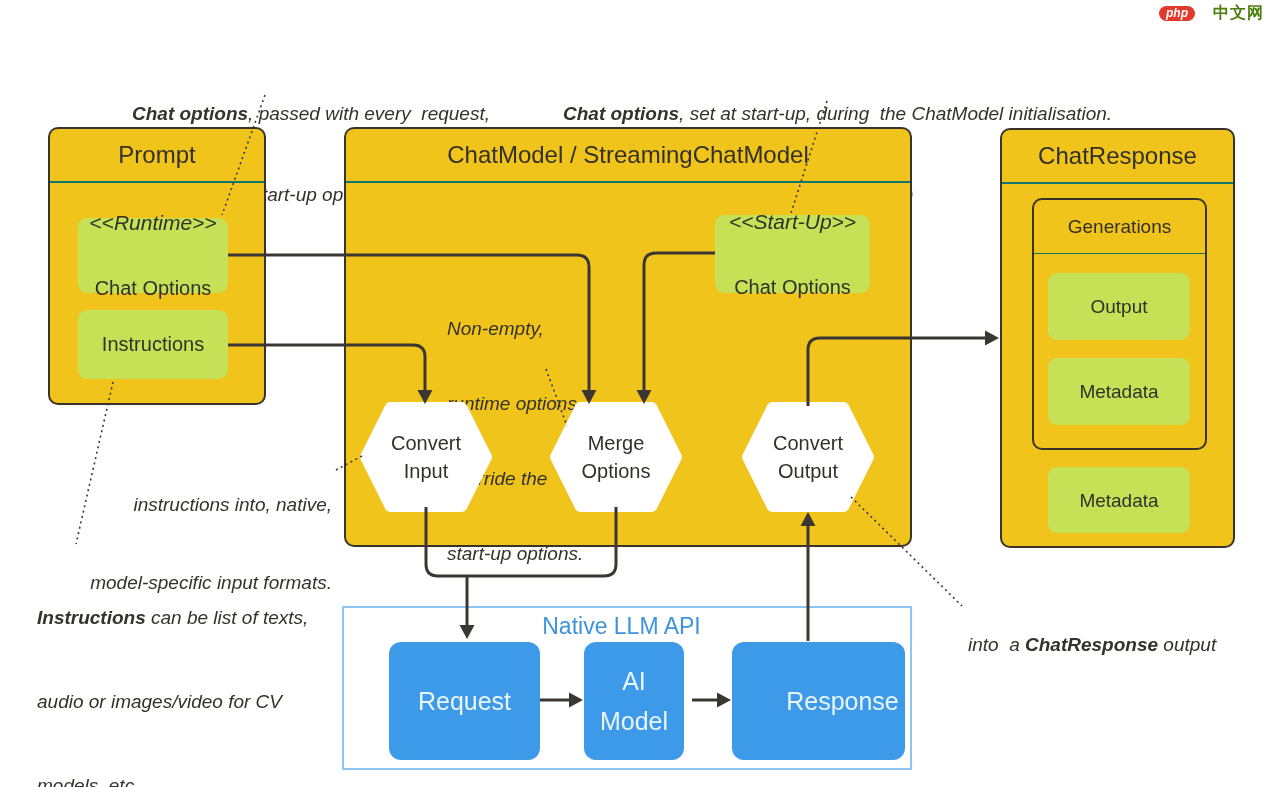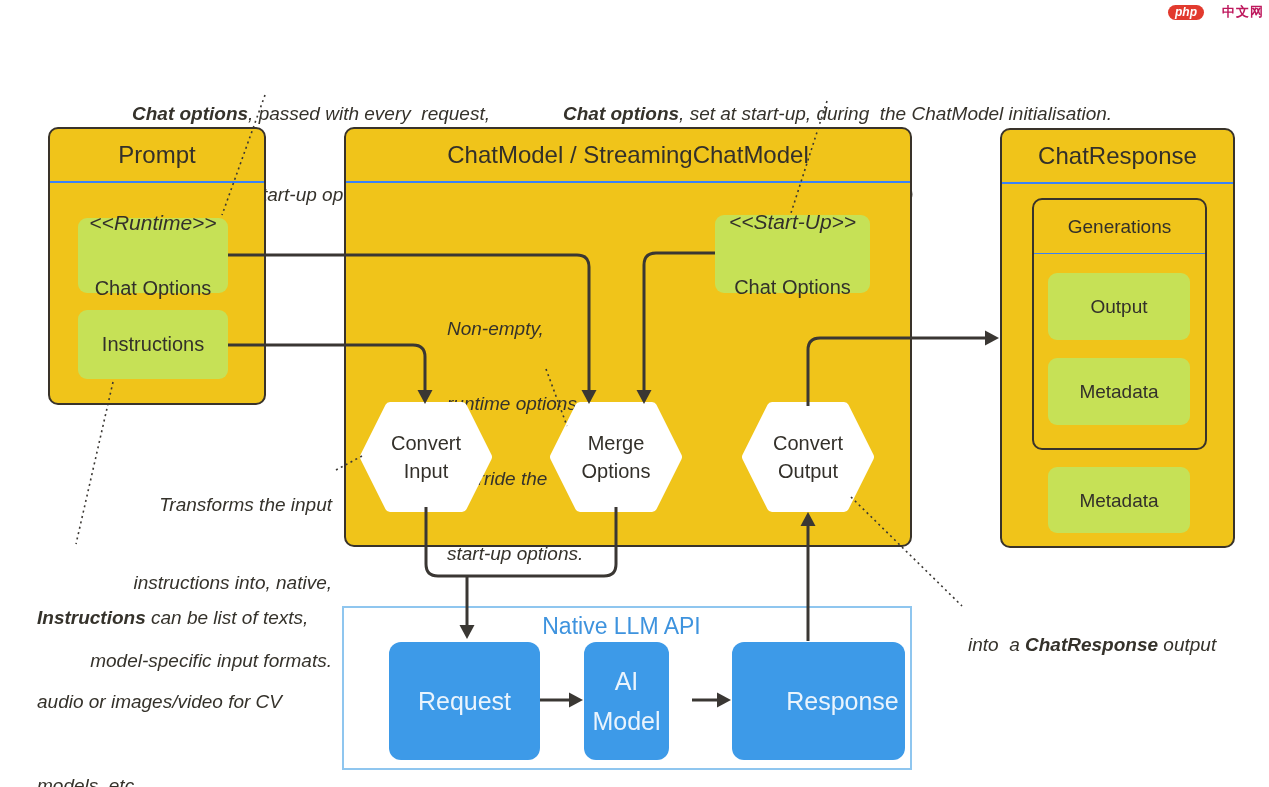--- a/index.html
+++ b/index.html
@@ -10,21 +10,21 @@
     color:#33302a;
   }
 
   
   .ybox {
     position:absolute; background:#F0C41A; border:2px solid #39332a;
     border-radius:10px; box-sizing:border-box; z-index:1;
   }
   .ybox-header {
     position:absolute; left:0; right:0; top:0;
-    border-bottom:2px solid #3b82f6; display:flex;
+    border-bottom:2px solid #0f766e; display:flex;
     align-items:center; justify-content:center;
     font-size:24px; color:#33302a;
   }
   
   .gbox {
     position:absolute; background:#C6E156; border-radius:9px;
     display:flex; flex-direction:column; align-items:center; justify-content:center;
     font-size:20px; color:#33302a; z-index:1; text-align:center; line-height:29px;gap:37px;
   }
   .stereo { font-style:italic; font-size:21px; }
@@ -58,21 +58,21 @@
     align-items:center; justify-content:center; text-align:center;
     font-size:20px; line-height:28px; color:#33302a;
   }
   .hexlabel span { display:block;text-align:center; }
   
   #logo { position:absolute; top:3px; right:5px; z-index:4; display:flex; align-items:center; gap:18px; }
   #logo .badge {
     background:#E23A2E; color:#ffffff; font-style:italic; font-weight:bold;
     font-size:12px; line-height:15px; padding:0 7px; border-radius:8px;
   }
-  #logo .logotext { color:#be185d; font-weight:bold; font-size:13px; letter-spacing:1px; }
+  #logo .logotext { color:#4d7c0f; font-weight:bold; font-size:16px; letter-spacing:1px; }
 </style>
 </head>
 <body>
 
 <div id="canvas">
 
   <div class="ann" style="left:132px; top:46px;">
     <span class="line"><span class="b">Chat options</span><span>, passed with every&nbsp; request,</span></span>
     <span class="line">overriding the start-up options if any.</span>
   </div>
@@ -118,21 +118,20 @@
     <span>Output</span>
   </div>
   <div class="gbox" style="left:1048px; top:358px; width:142px; height:67px; font-size:19px;">
     <span>Metadata</span>
   </div>
   <div class="gbox" style="left:1048px; top:467px; width:142px; height:66px; font-size:19px;">
     <span>Metadata</span>
   </div>
 
   <div class="ann" style="left:90px; top:440px; width:242px; text-align:right; line-height:26px;">
-    <span class="line">Transforms the input</span>
     <span class="line">instructions into, native,</span>
     <span class="line">model-specific input formats.</span>
   </div>
 
   <div class="ann" style="left:37px; top:548px; line-height:28px;">
     <span class="line"><span class="b">Instructions</span><span> can be list of texts,</span></span>
     <span class="line">audio or images/video for CV</span>
     <span class="line">models, etc.</span>
   </div>
 
@@ -140,21 +139,21 @@
     <span class="line"><span>into&nbsp; a </span><span class="b">ChatResponse</span><span> output</span></span>
     
   </div>
 
   <div class="nbox" style="left:342px; top:606px; width:570px; height:164px;">
     <div style="position:absolute; left:0; right:11px; top:5px; text-align:center; font-size:23px; color:#3E93DE;">Native LLM API</div>
   </div>
   <div class="bluebox" style="left:389px; top:642px; width:151px; height:118px;">
     <span>Request</span>
   </div>
-  <div class="bluebox" style="left:584px; top:642px; width:85px; height:118px;gap:8px;">
+  <div class="bluebox" style="left:584px; top:642px; width:100px; height:118px;gap:8px;">
     <span>AI</span>
     <span>Model</span>
   </div>
   <div class="bluebox" style="left:732px; top:642px; width:125px; height:118px;padding-left:48px;">
     <span>Response</span>
   </div>
 
   <svg id="wires" width="1269" height="787" viewBox="0 0 1269 787">
     <g fill="#ffffff" stroke="#ffffff" stroke-width="10" stroke-linejoin="round">
       <polygon points="365,457 390,407 462,407 487,457 462,507 390,507"></polygon>

